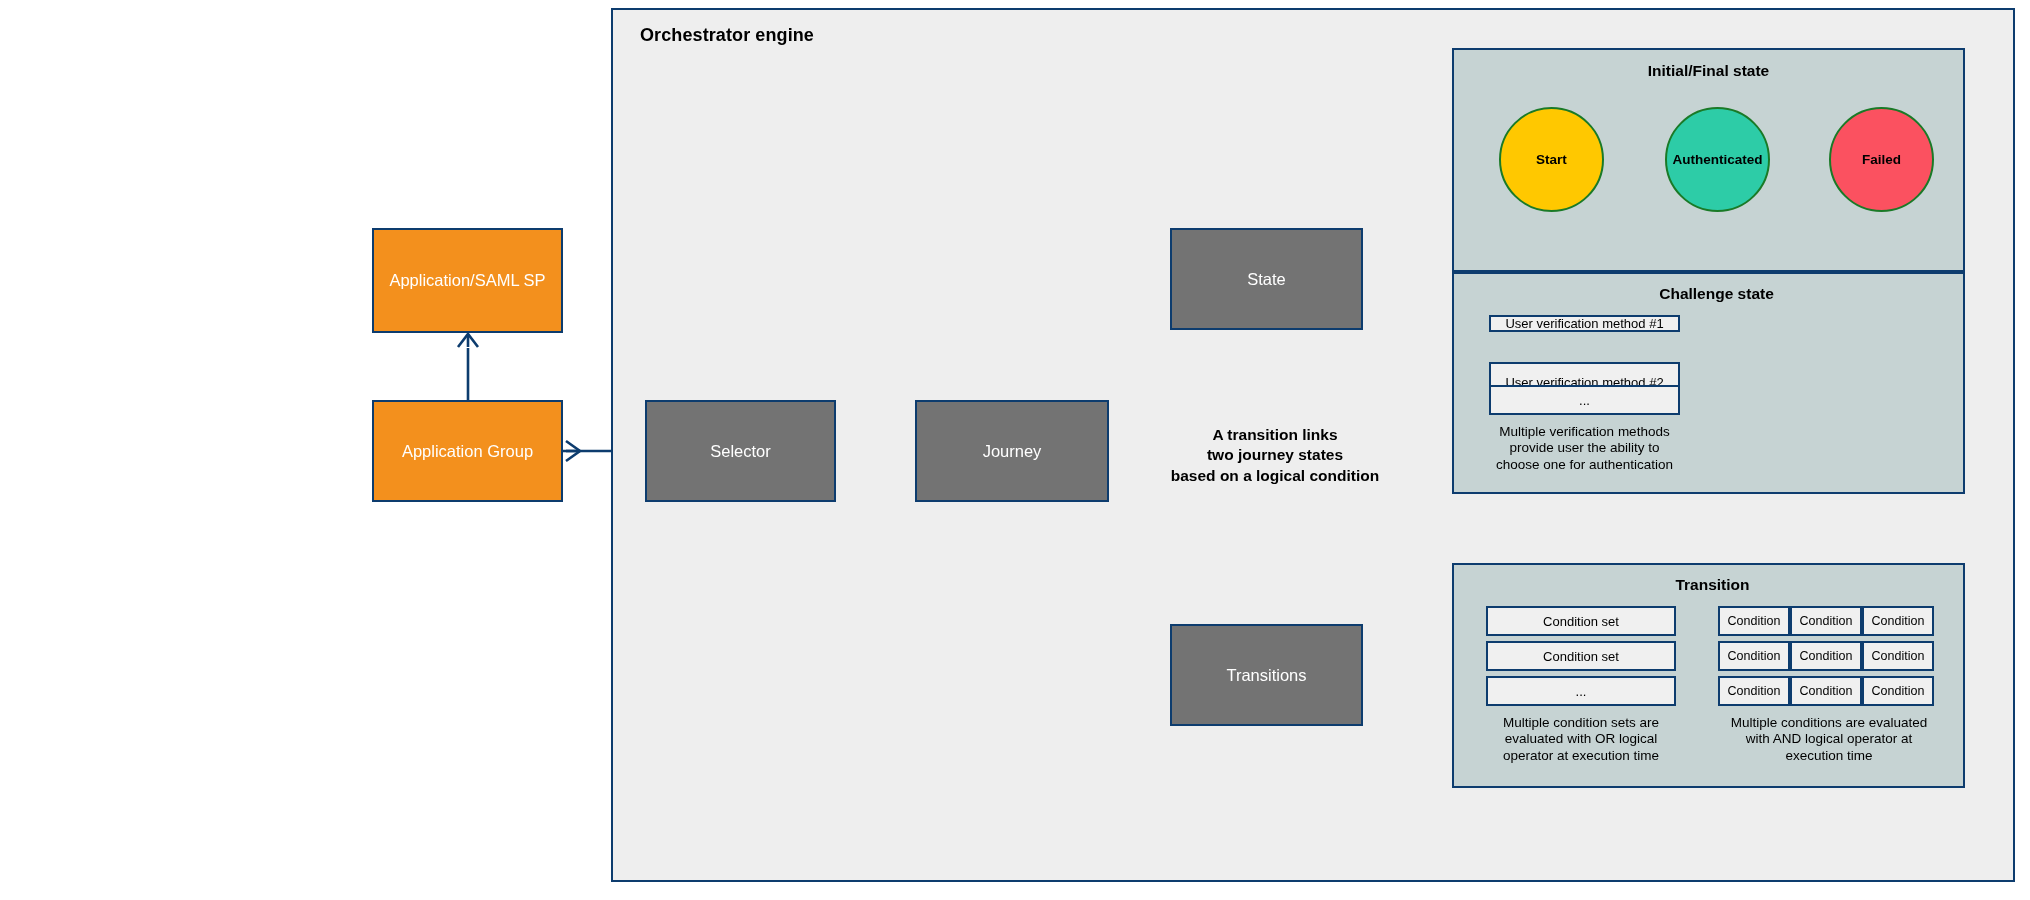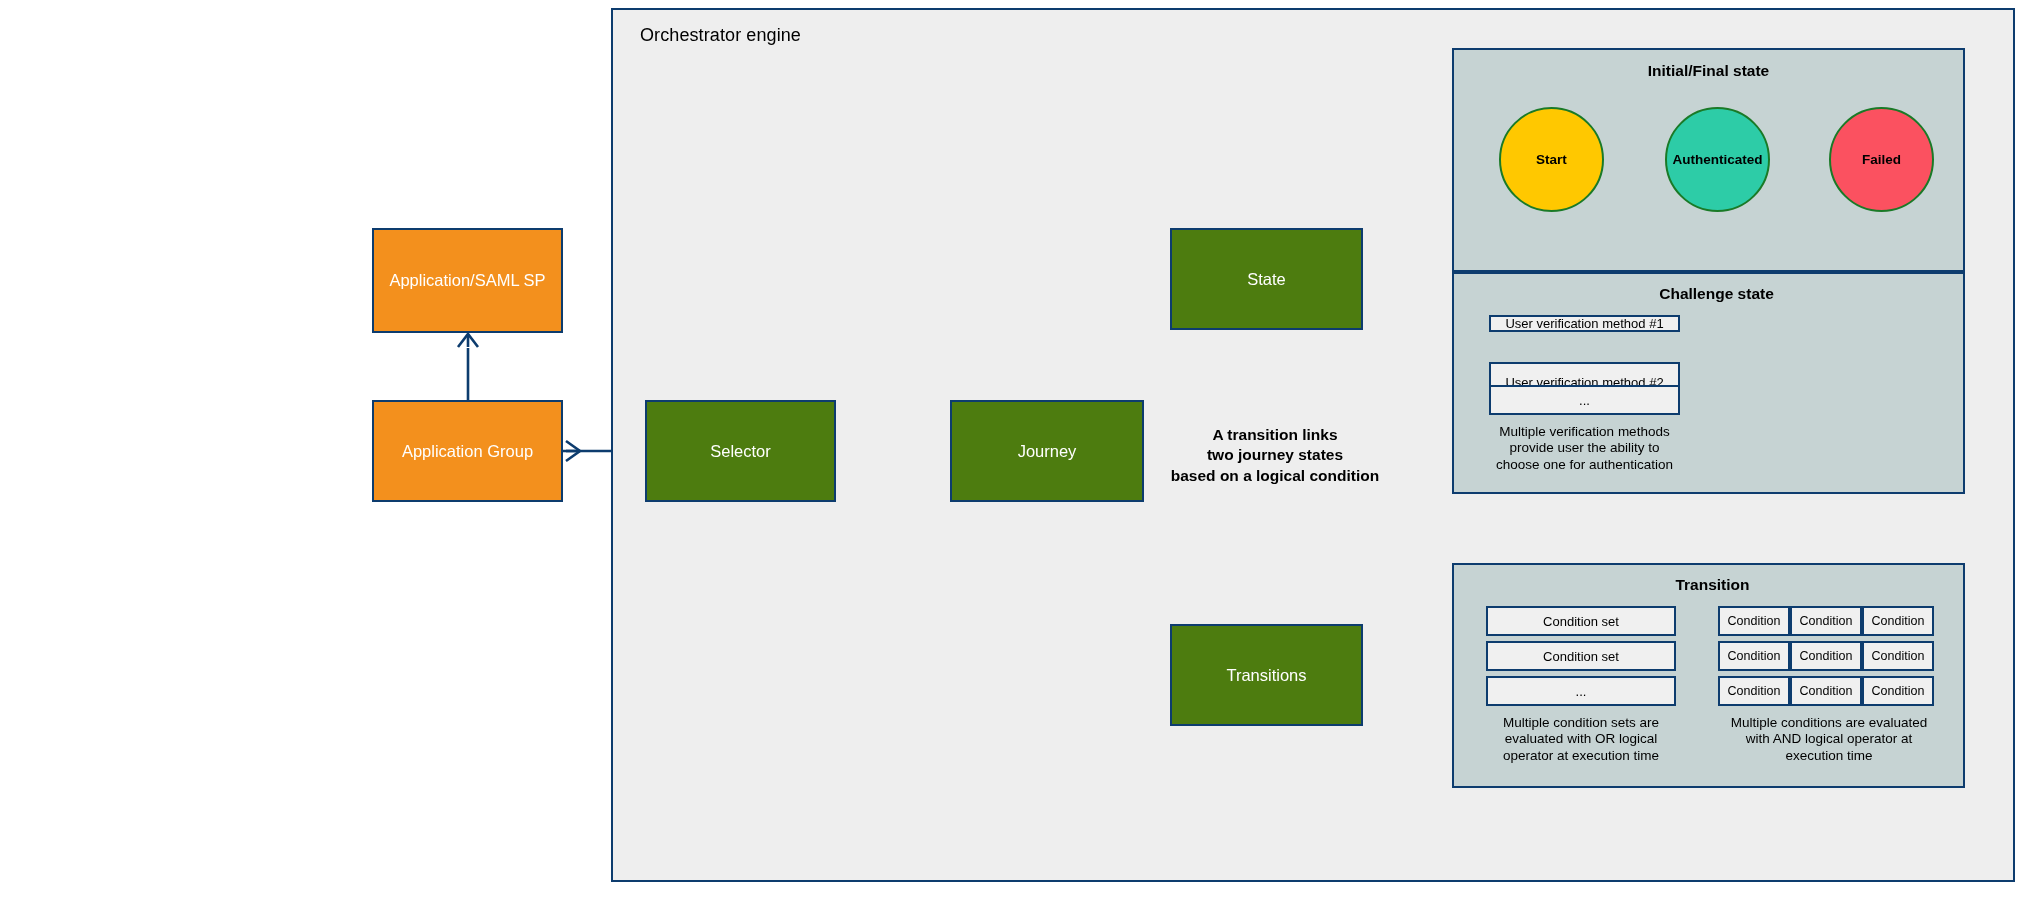--- a/index.html
+++ b/index.html
@@ -6,31 +6,31 @@
   body{width:2030px;height:900px;font-family:"Liberation Sans",sans-serif;overflow:hidden;}
   #stage{position:relative;width:2030px;height:900px;background:#ffffff;}
 
   
   .orch-panel{
     position:absolute;left:611px;top:8px;width:1404px;height:874px;
     background:#eeeeee;border:2px solid #0d3c6e;box-sizing:border-box;
   }
   .orch-title{
     position:absolute;left:640px;top:25px;
-    font-size:18px;font-weight:normal;color:#000000;letter-spacing:.1px;
+    font-size:18px;font-weight:bold;color:#000000;letter-spacing:.1px;
   }
 
   
   .ebox{
     position:absolute;box-sizing:border-box;border:2px solid #0d3c6e;
     display:flex;align-items:center;justify-content:center;
     color:#ffffff;font-size:16.5px;text-align:center;line-height:1.25;
   }
   .ebox.orange{background:#f3901d;}
-  .ebox.blue{background:#4d7c0f;}
+  .ebox.blue{background:#737373;}
 
   
   .gpanel{
     position:absolute;box-sizing:border-box;
     background:#c6d3d3;border:2px solid #0d3c6e;
   }
   .gpanel > .gtitle{
     position:absolute;left:0;right:0;text-align:center;
     font-size:15.5px;font-weight:bold;color:#000000;
   }
@@ -138,21 +138,21 @@
   </div>
 
   <div class="ebox orange" style="left:372px;top:400px;width:191px;height:102px;">
     <span>Application Group</span>
   </div>
 
   <div class="ebox blue" style="left:645px;top:400px;width:191px;height:102px;">
     <span>Selector</span>
   </div>
 
-  <div class="ebox blue" style="left:915px;top:400px;width:194px;height:102px;margin-left:35px;">
+  <div class="ebox blue" style="left:915px;top:400px;width:194px;height:102px;">
     <span>Journey</span>
   </div>
 
   <div class="ebox blue" style="left:1170px;top:228px;width:193px;height:102px;">
     <span>State</span>
   </div>
 
   <div class="ebox blue" style="left:1170px;top:624px;width:193px;height:102px;">
     <span>Transitions</span>
   </div>

